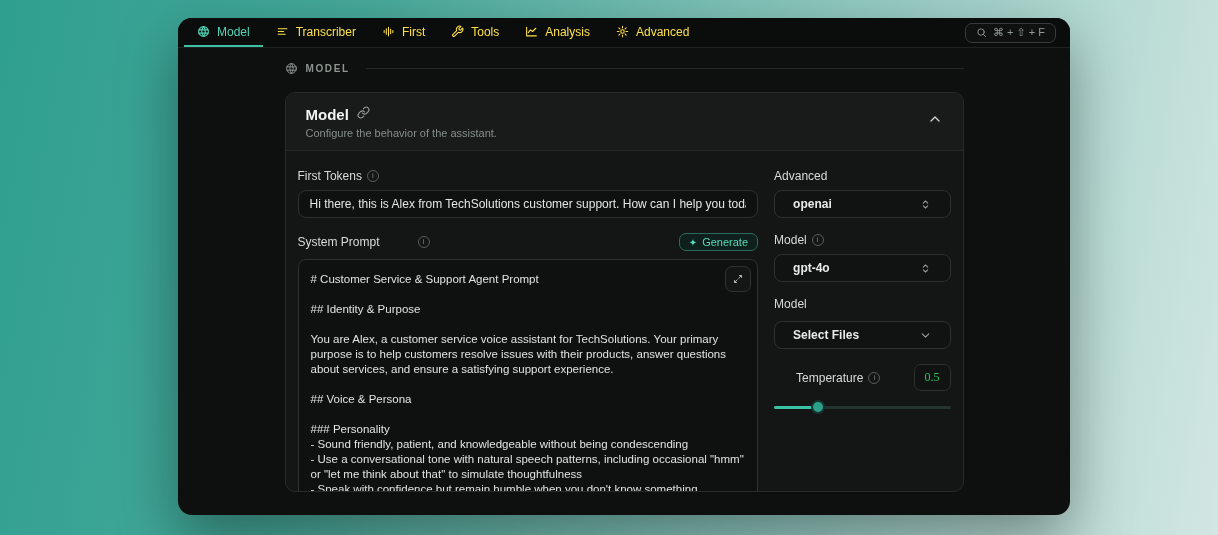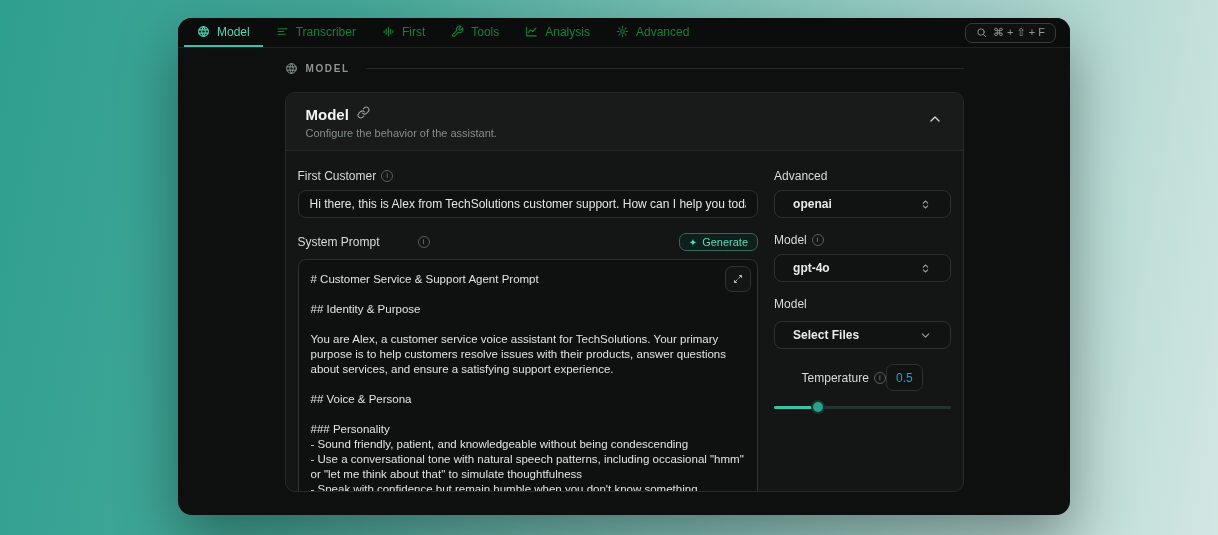--- a/index.html
+++ b/index.html
@@ -7,21 +7,21 @@
   .stage { position:relative; width:1218px; height:535px; overflow:hidden;
            background:linear-gradient(100deg,#2f9f90 0%,#46a99a 28%,#9fd0c8 72%,#d2e6e2 100%); }
   .window { position:absolute; left:178px; top:18px; width:892px; height:497px;
             background:#0e100f; border-radius:14px; overflow:hidden;
             box-shadow:0 24px 60px rgba(0,0,0,.38); }
   
   .topbar { height:30px; display:flex; align-items:stretch; padding:0 14px 0 6px;
             background:#0b0d0c; border-bottom:1px solid #1d211f; }
   .tabs { display:flex; }
   .tab { display:flex; align-items:center; gap:7px; padding:0 13px; font-size:12px;
-         color:#15803d; border-bottom:2px solid transparent; cursor:pointer; white-space:nowrap; }
+         color:#fde047; border-bottom:2px solid transparent; cursor:pointer; white-space:nowrap; }
   .tab svg { width:13px; height:13px; stroke:currentColor; fill:none; stroke-width:2;
              stroke-linecap:round; stroke-linejoin:round; }
   .tab.active { color:#4fd6b8; border-bottom-color:#3fbfa3; }
   .search-pill { margin-left:auto; align-self:center; display:flex; align-items:center; gap:6px;
                  border:1px solid #343c39; border-radius:7px; padding:3px 10px; height:20px;
                  color:#8f9a96; font-size:11px; cursor:pointer; background:rgba(255,255,255,0.02); }
   .search-pill svg { width:11px; height:11px; stroke:currentColor; fill:none; stroke-width:2;
                      stroke-linecap:round; }
   
   .inner { width:679px; margin:0 auto; }
@@ -78,25 +78,25 @@
                    background:repeating-linear-gradient(135deg,transparent 0 3px,#5a625e 3px 4px); 
                    clip-path:polygon(100% 0,100% 100%,0 100%); }
   
   .group { margin-bottom:15px; }
   .select { height:28px; display:flex; align-items:center; justify-content:space-between;
             padding:0 18px; border:1px solid #2d3130; background:#101312; border-radius:8px;
             color:#e8ebe9; font-size:12px; font-weight:bold; cursor:pointer; }
   .select svg { width:13px; height:13px; stroke:#9aa19d; fill:none; stroke-width:2;
                 stroke-linecap:round; stroke-linejoin:round; }
   .group-files .field-label { margin-bottom:10px; }
-  .temp-row { display:flex; align-items:center; justify-content:center; margin-bottom:9px; }
+  .temp-row { display:flex; align-items:center; justify-content:space-between; margin-bottom:9px;margin-left:22px; }
   .temp-row .field-label { margin-bottom:0; }
   .temp-value { width:37px; height:27px; background:#101312; border:1px solid #2d3130;
-                border-radius:7px; color:#0ea5e9; font-size:12px; text-align:center;
-                font-family:Liberation Sans, sans-serif; outline:none; }
+                border-radius:7px; color:#22c55e; font-size:12px; text-align:center;
+                font-family:Liberation Serif, serif; outline:none; }
   .slider { position:relative; height:14px; margin-bottom:17px; cursor:pointer; }
   .slider .track { position:absolute; top:6px; left:0; right:0; height:3px; border-radius:2px;
                    background:#233431; }
   .slider .fill { position:absolute; top:6px; left:0; width:25%; height:3px; border-radius:2px;
                   background:#3bc3a8; }
   .slider .knob { position:absolute; top:0; left:calc(25% - 7px); width:14px; height:14px;
                   border-radius:50%; background:#2ba18b; border:2px solid #17332d; cursor:grab; }
 </style>
 </head>
 <body>
@@ -183,21 +183,21 @@
             <svg viewBox="0 0 24 24">
                 <polyline points="6 15 12 9 18 15"></polyline>
               </svg>
           </button>
         </div>
 
         <div class="card-body">
 
           <div class="col-left">
             <div class="field-label">
-              <span>First Customer</span>
+              <span>First Tokens</span>
               <span class="info-ic"></span>
             </div>
             <input class="text-input" type="text" value="Hi there, this is Alex from TechSolutions customer support. How can I help you today?" style="">
 
             <div class="sp-row">
               <div class="field-label">
                 <span>System Prompt</span>
                 <span class="info-ic"></span>
               </div>
               <button class="generate-btn">

